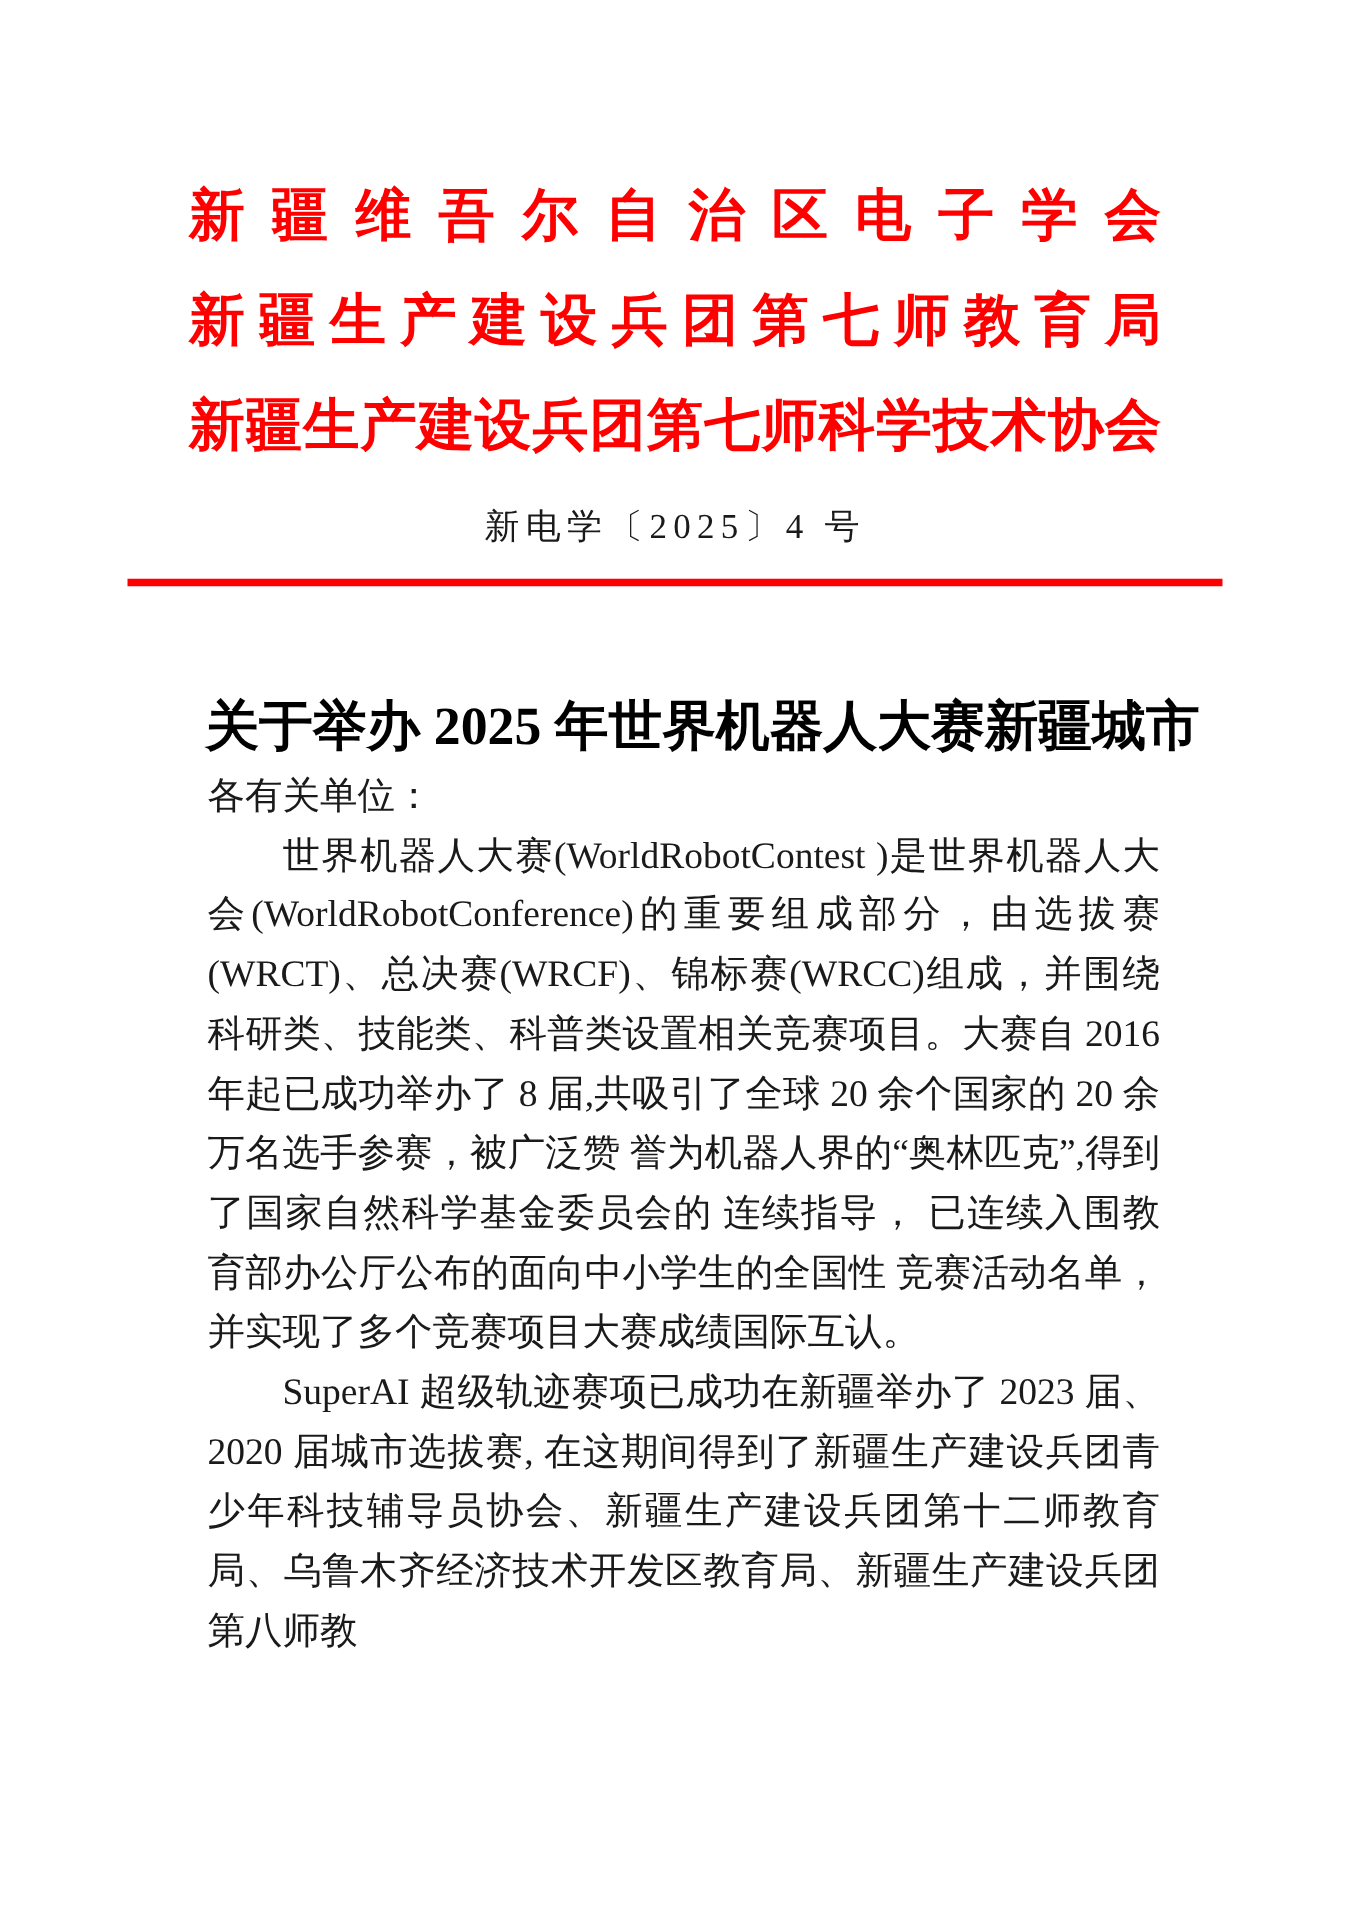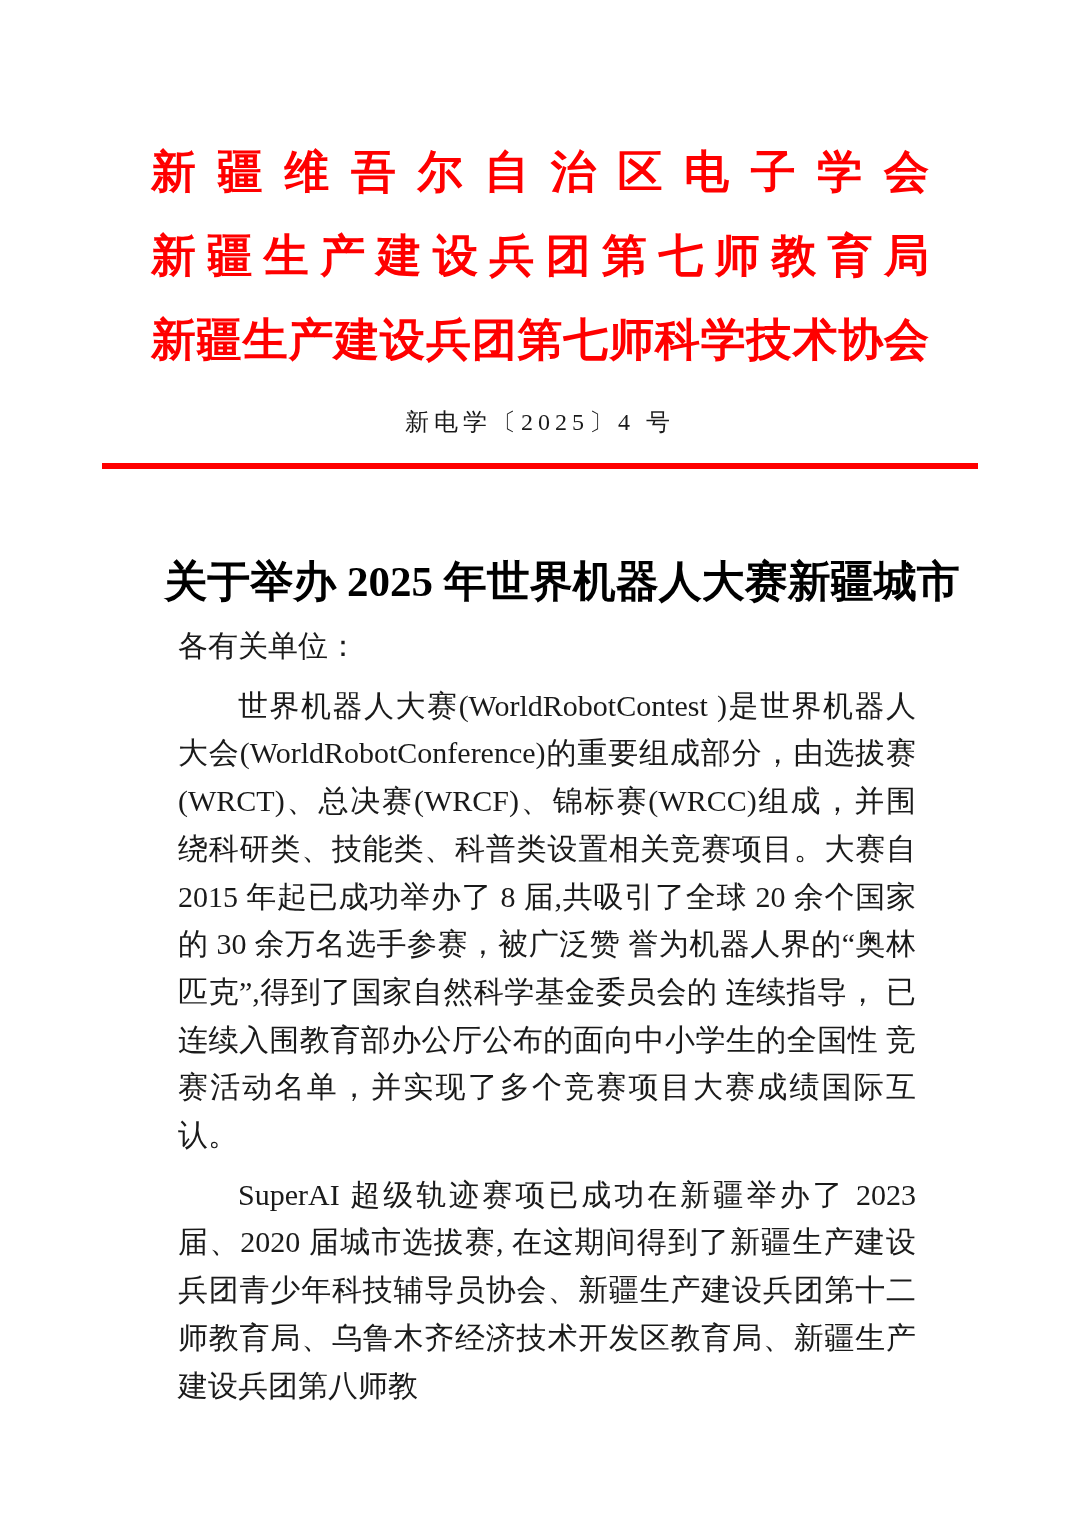--- a/index.html
+++ b/index.html
@@ -25,21 +25,21 @@
     font-size: 45px;
     font-weight: bold;
     color: #ff0000;
     white-space: nowrap;
   }
   .org-line span { display: inline-block; }
   
   .doc-number {
     margin-top: 19px;
     text-align: center;
-    font-size: 24px;
+    font-size: 28px;
     line-height: 42px;
     letter-spacing: 5px;
     color: #1a1a1a;
   }
   
   .red-rule {
     width: 876px;
     height: 6px;
     background: #ff0000;
     margin: 20px auto 0 auto;
@@ -57,21 +57,21 @@
   
   .body-block {
     width: 762px;
     margin: 3px 0 0 166px;
     font-size: 30px;
     line-height: 47.7px;
     text-align: justify;
     text-justify: inter-ideograph;
     color: #1a1a1a;
   }
-  .body-block p { margin: 12px; padding: 0; }
+  .body-block p { margin: 0; padding: 0; }
   .para { text-indent: 60px; }
 </style>
 </head>
 <body>
 
 <div class="page">
 
   <div class="red-header">
     <div class="org-line">
         <span>新</span>
@@ -127,17 +127,17 @@
   <div class="doc-number">新电学〔2025〕4 号</div>
 
   <div class="red-rule"></div>
 
   <h1 class="doc-title">
     <span class="title-line">关于举办 2025 年世界机器人大赛新疆城市</span>
   </h1>
 
   <div class="body-block">
     <p class="salutation">各有关单位：</p>
-    <p class="para">世界机器人大赛(WorldRobotContest )是世界机器人大会(WorldRobotConference)的重要组成部分，由选拔赛(WRCT)、总决赛(WRCF)、锦标赛(WRCC)组成，并围绕科研类、技能类、科普类设置相关竞赛项目。大赛自 2015 年起已成功举办了 8 届,共吸引了全球 20 余个国家的 30 余万名选手参赛，被广泛赞 誉为机器人界的“奥林匹克”,得到了国家自然科学基金委员会的 连续指导， 已连续入围教育部办公厅公布的面向中小学生的全国性 竞赛活动名单，并实现了多个竞赛项目大赛成绩国际互认。</p>
+    <p class="para">世界机器人大赛(WorldRobotContest )是世界机器人大会(WorldRobotConference)的重要组成部分，由选拔赛(WRCT)、总决赛(WRCF)、锦标赛(WRCC)组成，并围绕科研类、技能类、科普类设置相关竞赛项目。大赛自 2016 年起已成功举办了 8 届,共吸引了全球 20 余个国家的 20 余万名选手参赛，被广泛赞 誉为机器人界的“奥林匹克”,得到了国家自然科学基金委员会的 连续指导， 已连续入围教育部办公厅公布的面向中小学生的全国性 竞赛活动名单，并实现了多个竞赛项目大赛成绩国际互认。</p>
     <p class="para">SuperAI 超级轨迹赛项已成功在新疆举办了 2023 届、2020 届城市选拔赛, 在这期间得到了新疆生产建设兵团青少年科技辅导员协会、新疆生产建设兵团第十二师教育局、乌鲁木齐经济技术开发区教育局、新疆生产建设兵团第八师教</p>
   </div>
 
 </div>
 
 </body></html>

